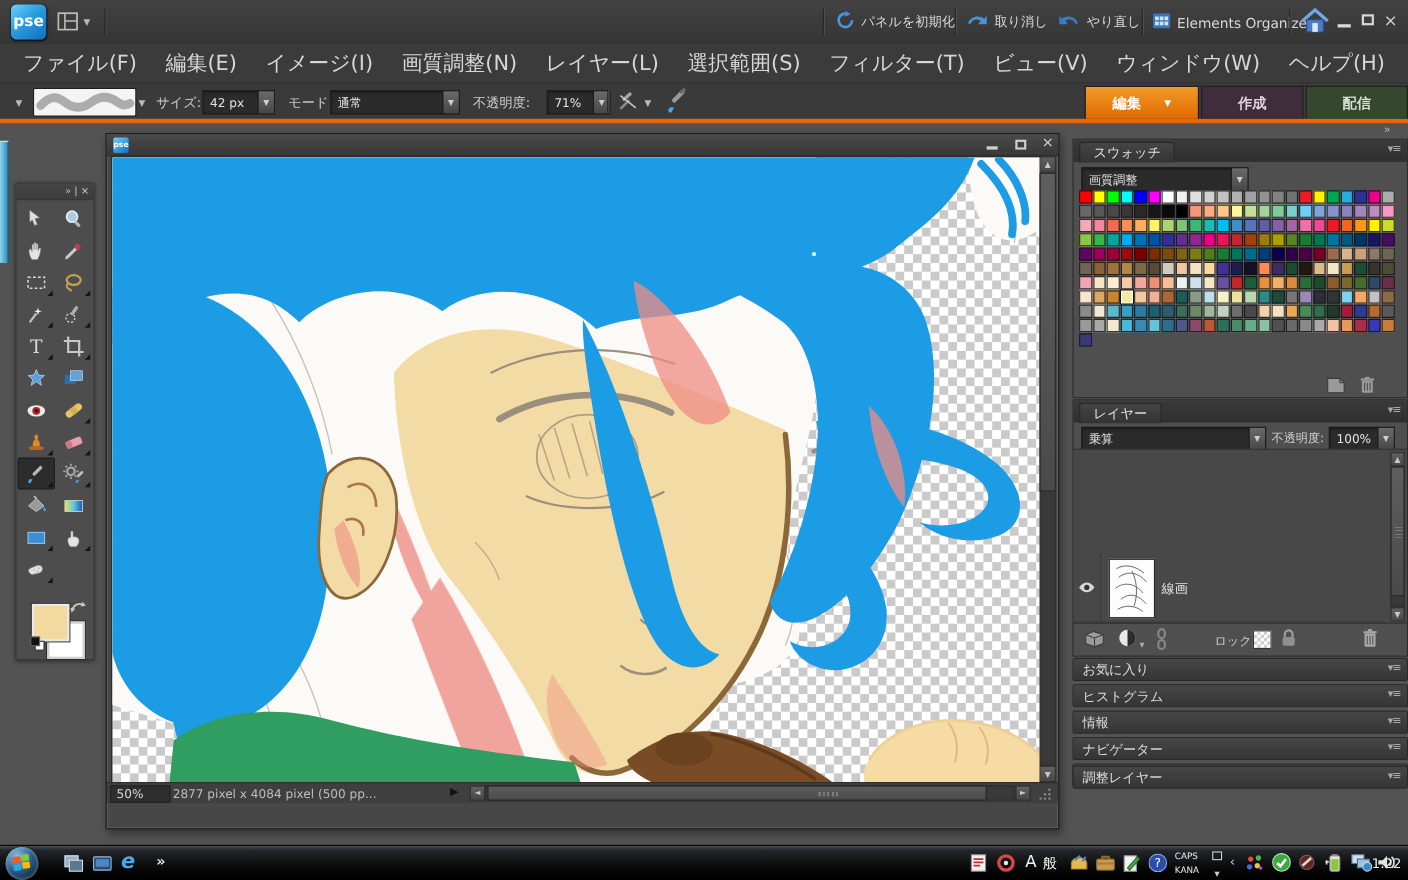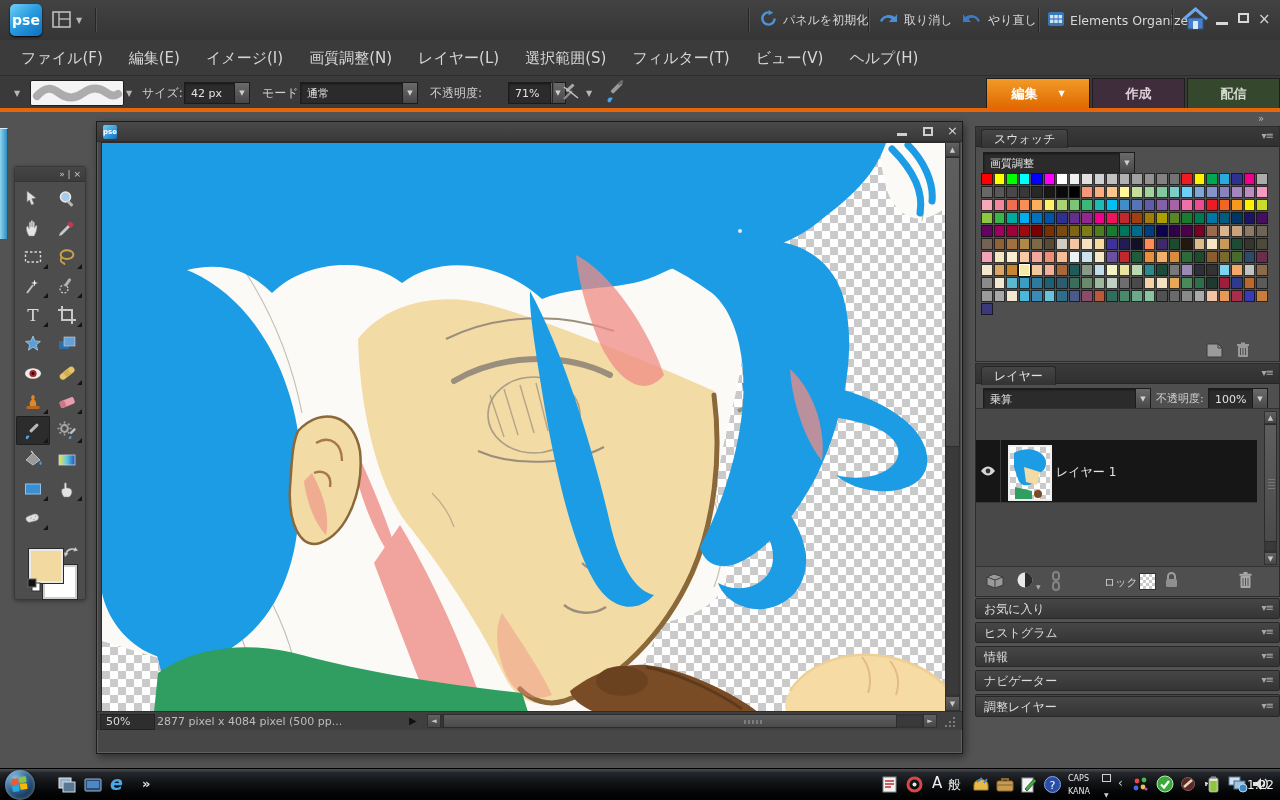--- a/index.html
+++ b/index.html
@@ -9,21 +9,21 @@
   #topbar{left:0;top:0;width:1280px;height:40px;background:linear-gradient(#424242,#353535);}
   #pse-logo{left:10px;top:4px;width:32px;height:32px;border-radius:5px;
     background:linear-gradient(140deg,#6fd0f8 0%,#2a9de0 45%,#0d6fc0 100%);
     color:#fff;font-weight:bold;font-size:14px;line-height:32px;text-align:center;box-shadow:0 1px 2px #000;}
   .vsep{width:0;border-left:1px solid #262626;border-right:1px solid #4e4e4e;}
   .topbtn{display:flex;align-items:center;gap:6px;color:#d8d8d8;font-size:12px;height:40px;cursor:pointer;}
   .winctl{color:#d0d0d0;text-align:center;cursor:pointer;}
   
   #menubar{left:0;top:40px;width:1280px;height:36px;background:#3b3b3b;border-bottom:1px solid #2e2e2e;
     display:flex;align-items:center;padding-left:8px;box-sizing:border-box;}
-  .menu-item{color:#d6d6d6;font-size:15px;padding:0 13px;line-height:36px;cursor:pointer;}
+  .menu-item{color:#d6d6d6;font-size:19px;padding:0 13px;line-height:36px;cursor:pointer;}
   
   #optbar{left:0;top:76px;width:1280px;height:32px;background:#3a3a3a;}
   .optlabel{color:#cfcfcf;font-size:12px;top:9px;}
   .dd{display:flex;align-items:center;height:20px;background:#2b2b2b;border:1px solid #1c1c1c;
     box-shadow:inset 0 1px 2px #181818;color:#e2e2e2;font-size:11px;}
   .dd .val{padding:0 6px;flex:1;white-space:nowrap;overflow:hidden;}
   .dd .btn{width:14px;height:100%;background:linear-gradient(#6a6a6a,#474747);border-left:1px solid #1c1c1c;
     color:#cfcfcf;font-size:7px;display:flex;align-items:center;justify-content:center;cursor:pointer;}
   #orange-line{left:0;top:108px;width:1280px;height:4px;background:#e8650a;}
   .modetab{top:78px;height:30px;display:flex;align-items:center;justify-content:center;gap:21px;
@@ -150,20 +150,21 @@
 
 <div id="menubar" class="abs">
     <span class="menu-item">ファイル(F)</span>
     <span class="menu-item">編集(E)</span>
     <span class="menu-item">イメージ(I)</span>
     <span class="menu-item">画質調整(N)</span>
     <span class="menu-item">レイヤー(L)</span>
     <span class="menu-item">選択範囲(S)</span>
     <span class="menu-item">フィルター(T)</span>
     <span class="menu-item">ビュー(V)</span>
+    <span class="menu-item">ウィンドウ(W)</span>
     <span class="menu-item">ヘルプ(H)</span>
   </div>
 
 <div id="optbar" class="abs">
   <span class="abs" style="left:14px;top:13px;color:#b8b8b8;font-size:8px;">▼</span>
   <div class="abs" style="left:30px;top:4px;width:92px;height:24px;background:#f4f4f4;border:1px solid #1e1e1e;border-radius:2px;">
     <svg width="92" height="24" viewBox="0 0 92 24">
         <path d="M6 15 C14 6 20 6 28 12 C36 18 44 18 52 12 C60 6 68 6 76 12 C80 15 84 15 87 13" fill="none" stroke="#9a9a9a" stroke-width="8" stroke-linecap="round" opacity=".8"></path>
       </svg>
   </div>
@@ -172,21 +173,21 @@
   <div class="abs dd" style="left:184px;top:6px;width:64px;">
     <span class="val">42 px</span>
     <span class="btn">▼</span>
   </div>
   <span class="abs optlabel" style="left:262px;">モード:</span>
   <div class="abs dd" style="left:300px;top:6px;width:116px;">
     <span class="val">通常</span>
     <span class="btn">▼</span>
   </div>
   <span class="abs optlabel" style="left:430px;">不透明度:</span>
-  <div class="abs dd" style="left:508px;top:6px;width:56px;">
+  <div class="abs dd" style="left:497px;top:6px;width:56px;">
     <span class="val">71%</span>
     <span class="btn">▼</span>
   </div>
   <div class="abs vsep" style="left:552px;top:5px;height:22px;"></div>
   <span class="abs" style="left:560px;top:5px;">
     <svg width="22" height="22" viewBox="0 0 22 22">
         <rect x="6" y="5" width="10" height="3" rx="1" transform="rotate(-42 11 8)" fill="#a8a8a8"></rect>
         <line x1="4" y1="18" x2="12" y2="10" stroke="#8a8a8a" stroke-width="2.4"></line>
         <line x1="4" y1="6" x2="18" y2="17" stroke="#c8c8c8" stroke-width="1.4"></line>
       </svg>
@@ -814,38 +815,42 @@
   </div>
   <span class="abs" style="left:180px;top:27px;color:#cfcfcf;font-size:11px;">不透明度:</span>
   <div class="abs dd" style="left:232px;top:24px;width:58px;">
     <span class="val">100%</span>
     <span class="btn">▼</span>
   </div>
 
   <div class="abs" style="left:0;top:44px;width:303px;height:158px;background:#484848;border-top:1px solid #333;overflow:hidden;">
 
 
-    <div class="layer-row" style="top:31px;height:63px;background:#161616;">
+
+    <div class="layer-row" style="top:94px;height:63px;">
       <div class="eye-cell">
         <svg width="16" height="10" viewBox="0 0 16 10">
             <path d="M1 5 C3.5 1.6 6 .6 8 .6 S12.5 1.6 15 5 C12.5 8.4 10 9.4 8 9.4 S3.5 8.4 1 5 Z" fill="#d8d8d8"></path>
             <circle cx="8" cy="5" r="2.4" fill="#333"></circle>
           </svg>
       </div>
-      <div class="abs checker" style="left:32px;top:5px;width:40px;height:52px;border:2px solid #f0f0f0;">
+      <div class="abs" style="left:32px;top:5px;width:40px;height:52px;background:#fdfdfd;border:1px solid #252525;">
         <svg width="40" height="52" viewBox="0 0 40 52">
-          <path d="M4 6 C18 -2 36 4 36 16 C36 24 30 27 25 25 L26 34 C20 40 10 40 8 32 L4 20 Z" fill="#1B9CE4"></path>
-          <path d="M14 20 L30 25 L27 38 L16 35 Z" fill="#F3DBA6"></path>
-          <path d="M5 40 L22 44 L22 52 L5 52 Z" fill="#2F9E60"></path>
-          <circle cx="28" cy="47" r="4" fill="#7A4C26"></circle>
-        </svg>
-      </div>
-      <span class="layer-name">レイヤー 1</span>
+          <g stroke="#555" stroke-width=".9" fill="none" opacity=".9">
+            <path d="M6 8 C14 3 24 6 31 12"></path>
+              <path d="M8 16 C16 9 27 12 33 20"></path>
+            <path d="M5 26 C13 19 24 22 30 30"></path>
+              <path d="M10 36 C18 29 26 32 33 40"></path>
+            <path d="M7 45 C15 40 24 42 30 47"></path>
+              <path d="M20 10 C24 18 26 30 22 42"></path>
+          </g>
+        </svg>
+      </div>
+      <span class="layer-name">線画</span>
     </div>
-
 
     <div class="abs scroll-btn" style="left:288px;top:2px;width:13px;height:13px;">▲</div>
     <div class="abs scroll-track" style="left:288px;top:15px;width:13px;height:128px;"></div>
     <div class="abs scroll-thumb" style="left:288px;top:15px;width:13px;height:118px;">
       <span class="abs" style="left:3px;top:54px;width:7px;height:10px;background:repeating-linear-gradient(#777 0 1px,transparent 1px 3px);"></span>
     </div>
     <div class="abs scroll-btn" style="left:288px;top:143px;width:13px;height:13px;">▼</div>
   </div>
 
   <div class="abs" style="left:0;top:202px;width:303px;height:30px;border-top:1px solid #333;">

